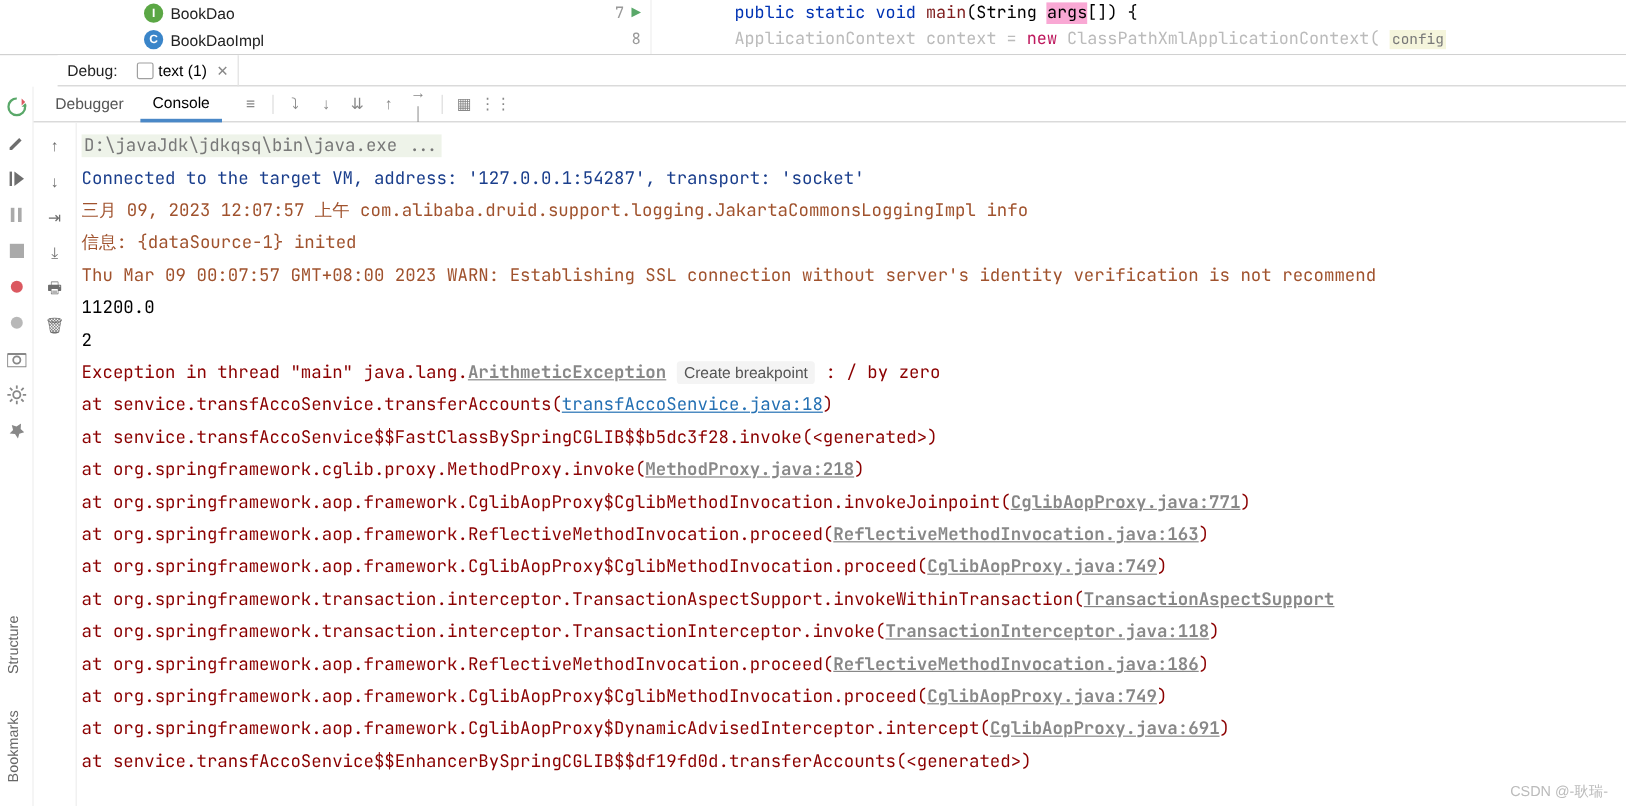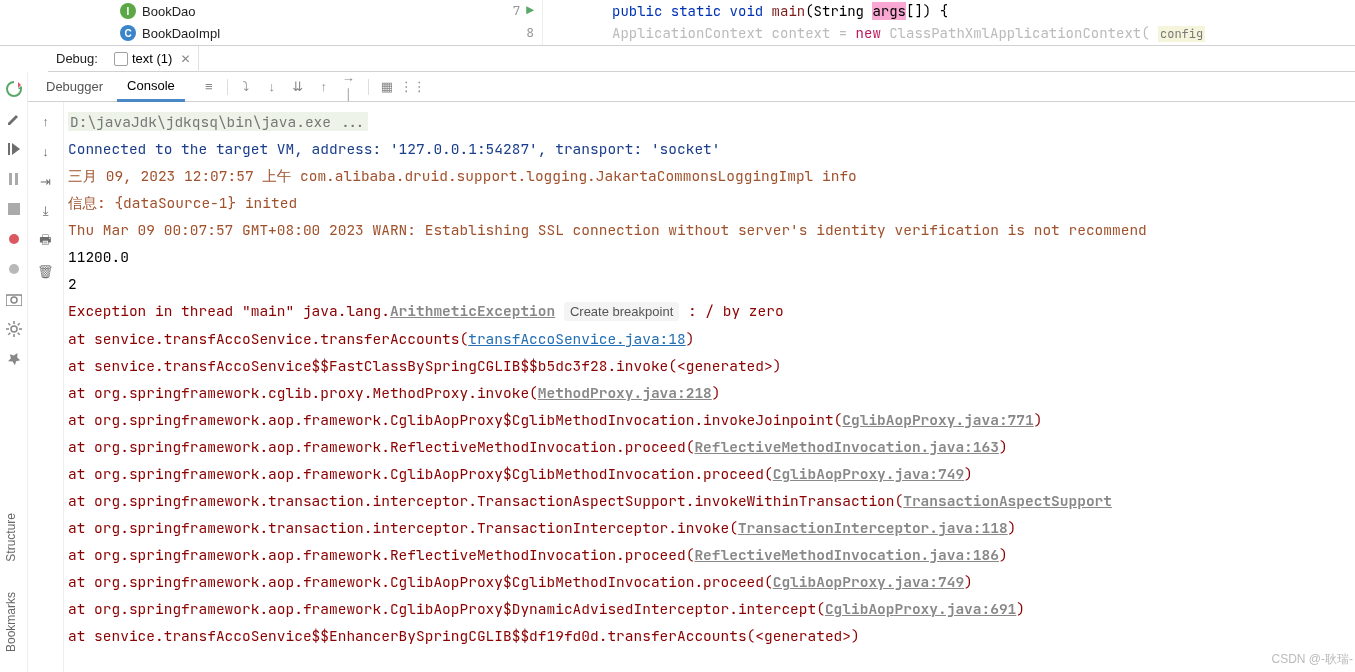--- a/index.html
+++ b/index.html
@@ -54,21 +54,21 @@
     .c-blue { color: #1A3E8C; }
     .c-brown { color: #A0522D; }
     .c-darkred { color: #8B0000; }
     .c-link { color: #2470B3; text-decoration: underline; }
     .c-link-gray { color: #888; text-decoration: underline; font-weight: bold; }
     .breakpoint-hint { background: #f4f4f4; color: #555; padding: 2px 6px; font-family: -apple-system, sans-serif; font-size: 13px; border-radius: 3px; }
 
     .sidebar-vertical { position: absolute; left: 0; bottom: 0; width: 22px; display: flex; flex-direction: column; align-items: center; gap: 30px; padding-bottom: 20px; }
     .v-label { writing-mode: vertical-rl; transform: rotate(180deg); color: #666; font-size: 12px; }
 
-    .watermark { position: absolute; right: 2px; bottom: 4px; color: #bbb; font-size: 12px; }
+    .watermark { position: absolute; right: 15px; bottom: 4px; color: #bbb; font-size: 12px; }
   </style>
 </head>
 <body>
 
 <div class="ide">
 
   <div class="top-area">
     <div class="project-tree">
       <div class="tree-item">
         <span class="tree-icon icon-interface">I</span>

